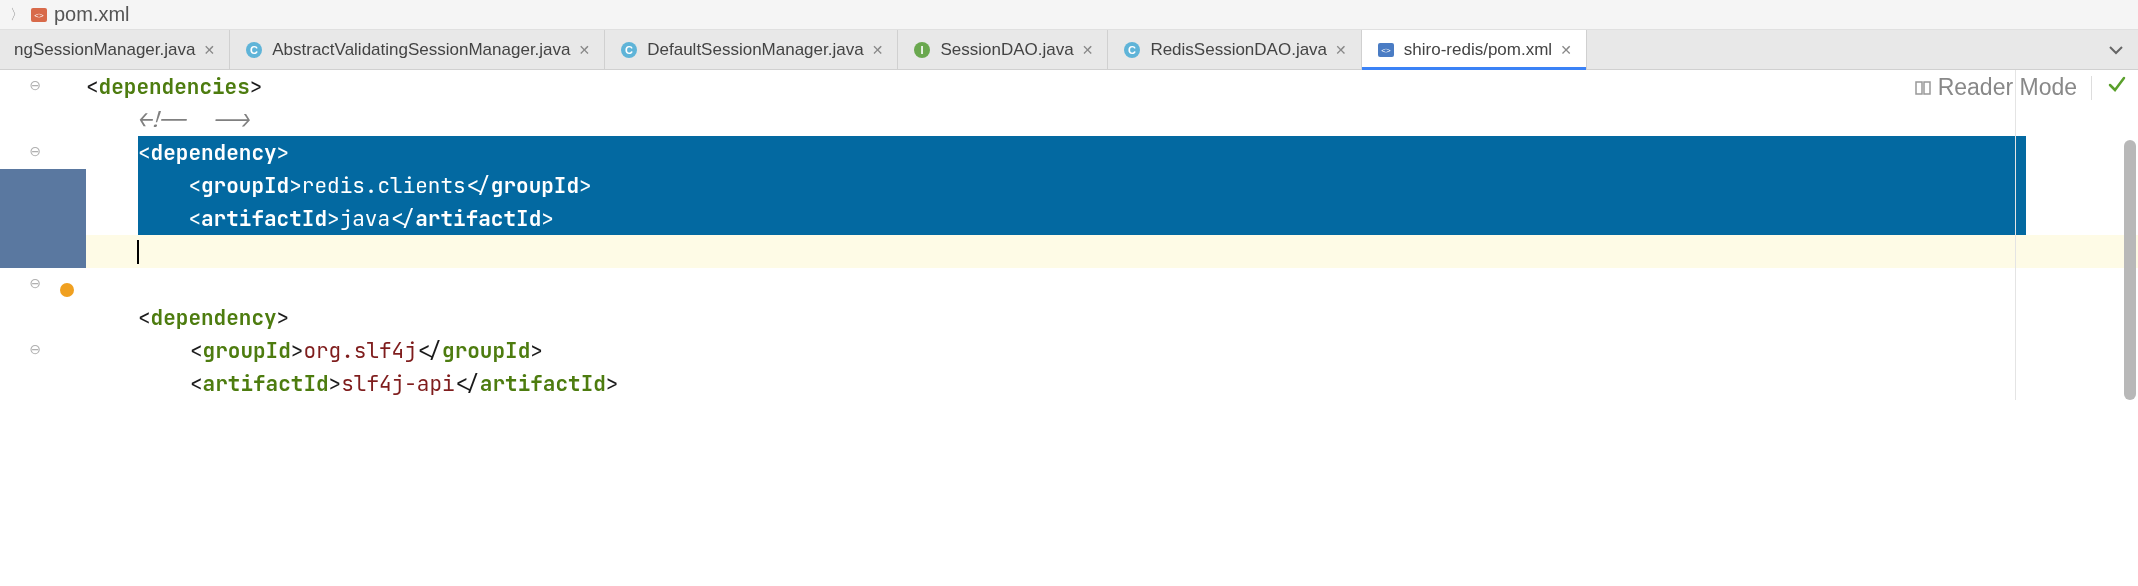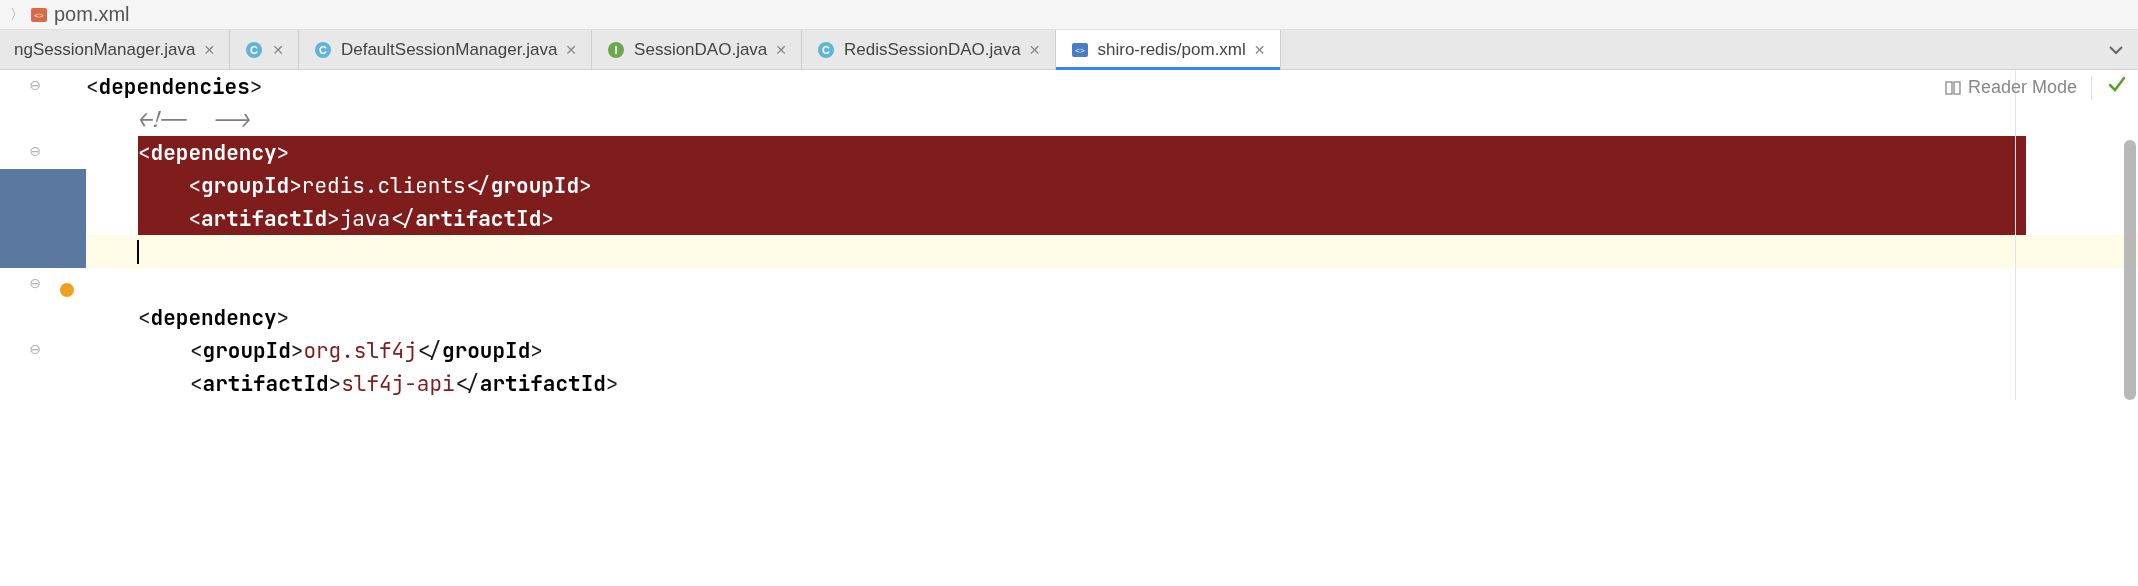--- a/index.html
+++ b/index.html
@@ -111,21 +111,21 @@
     color: #ffffff;
   }
   .line .lead-sel {
     position: absolute;
     left: -56px;
     top: 0; bottom: 0;
     width: 86px;
     background: #5a78a0;
   }
   .punc { color: #1a1a1a; }
-  .tagname { color: #000000; font-weight: 600; }
+  .tagname { color: #4d7c0f; font-weight: 600; }
   .cmt { color: #808080; font-style: italic; }
   .cmt-link { text-decoration: underline; }
   .txt { color: #7f1d1d; }
   .sel .punc, .sel .tagname, .sel .cmt, .sel .txt { color: #ffffff !important; }
   .caret {
     display: inline-block;
     width: 2px; height: 24px;
     background: #000;
     vertical-align: middle;
     margin-left: -1px;
@@ -133,21 +133,21 @@
   .top-right-tools {
     position: absolute;
     top: 4px; right: 10px;
     display: flex;
     align-items: center;
     gap: 14px;
     z-index: 3;
   }
   .reader-mode {
     color: #888;
-    font-size: 18px;
+    font-size: 23px;
     display: flex;
     align-items: center;
     gap: 6px;
   }
   .divider-v {
     width: 1px; height: 24px; background: #ddd;
   }
   .checkmark {
     color: #5aa02c;
   }
@@ -169,21 +169,21 @@
   .right-border {
     position: absolute;
     top: 0;
     right: 122px;
     bottom: 0;
     width: 1px;
     background: #e4e4e4;
     z-index: 2;
   }
   .line .sel-wrap {
-    background: #7f1d1d;
+    background: #0369a1;
     display: inline-block;
     min-width: calc(100% - 112px);
     height: 33px;
     line-height: 33px;
   }
   .indent1 { padding-left: 30px; }
   .indent2 { padding-left: 82px; }
   .indent3 { padding-left: 134px; }
 </style>
 </head>
@@ -205,20 +205,21 @@
     <span>ngSessionManager.java</span>
     <span class="tab-close">✕</span>
   </div>
   <div class="tab">
     <span class="tab-icon">
         <svg width="18" height="18">
           <circle cx="9" cy="9" r="8" fill="#5fb4d8"></circle>
           <text x="9" y="13" text-anchor="middle" font-size="11" fill="#fff" font-weight="bold">C</text>
         </svg>
       </span>
+    <span>AbstractValidatingSessionManager.java</span>
     <span class="tab-close">✕</span>
   </div>
   <div class="tab">
     <span class="tab-icon">
         <svg width="18" height="18">
           <circle cx="9" cy="9" r="8" fill="#5fb4d8"></circle>
           <text x="9" y="13" text-anchor="middle" font-size="11" fill="#fff" font-weight="bold">C</text>
         </svg>
       </span>
     <span>DefaultSessionManager.java</span>

